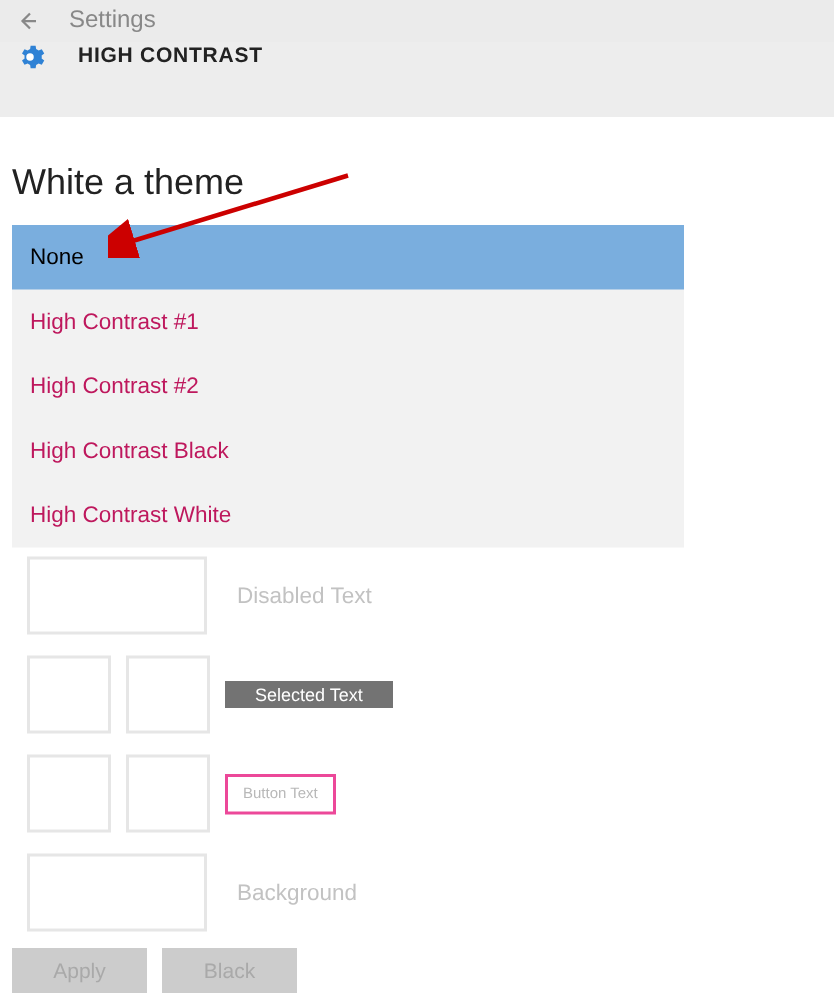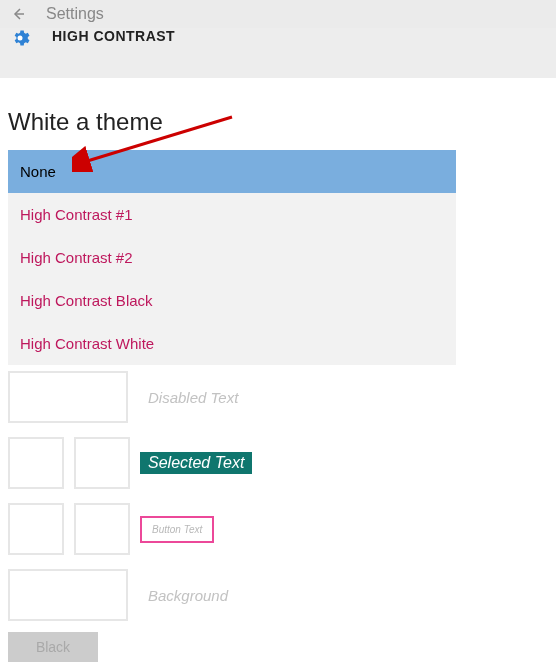--- a/index.html
+++ b/index.html
@@ -73,21 +73,21 @@
     }
     .arrow-annotation {
       position: absolute;
       top: 112px;
       left: 72px;
       pointer-events: none;
       z-index: 10;
     }
     .preview-area {
       margin-top: 6px;
-      font-style: italic;
+      margin-left: 10px;
     }
     .preview-row {
       display: flex;
       align-items: center;
       margin-bottom: 14px;
     }
     .swatch {
       width: 56px;
       height: 52px;
       border: 2px solid #e6e6e6;
@@ -99,24 +99,24 @@
       height: 52px;
       border: 2px solid #e6e6e6;
       background: #fff;
       margin-right: 20px;
     }
     .preview-label {
       font-size: 15px;
       color: #c2c2c2;
     }
     .selected-text-badge {
-      background: #0f766e;
+      background: #737373;
       color: #fff;
-      font-size: 16px;
-      padding: 2px 8px;
+      font-size: 12px;
+      padding: 2px 20px;
     }
     .button-text-badge {
       border: 2px solid #ec4899;
       color: #b8b8b8;
       font-size: 10px;
       padding: 6px 10px;
       display: inline-block;
     }
     .footer-buttons {
       position: absolute;
@@ -195,14 +195,15 @@
 <svg class="arrow-annotation" width="170" height="60" viewBox="0 0 170 60">
   <defs>
     <marker id="ah" markerWidth="12" markerHeight="10" refX="2" refY="5" orient="auto">
       <polygon points="0,0 12,5 0,10" fill="#cc0000"></polygon>
     </marker>
   </defs>
   <line x1="160" y1="5" x2="12" y2="50" stroke="#cc0000" stroke-width="3" marker-end="url(#ah)"></line>
 </svg>
 
 <div class="footer-buttons">
+  <button class="btn">Apply</button>
   <button class="btn">Black</button>
 </div>
 
 </body></html>

